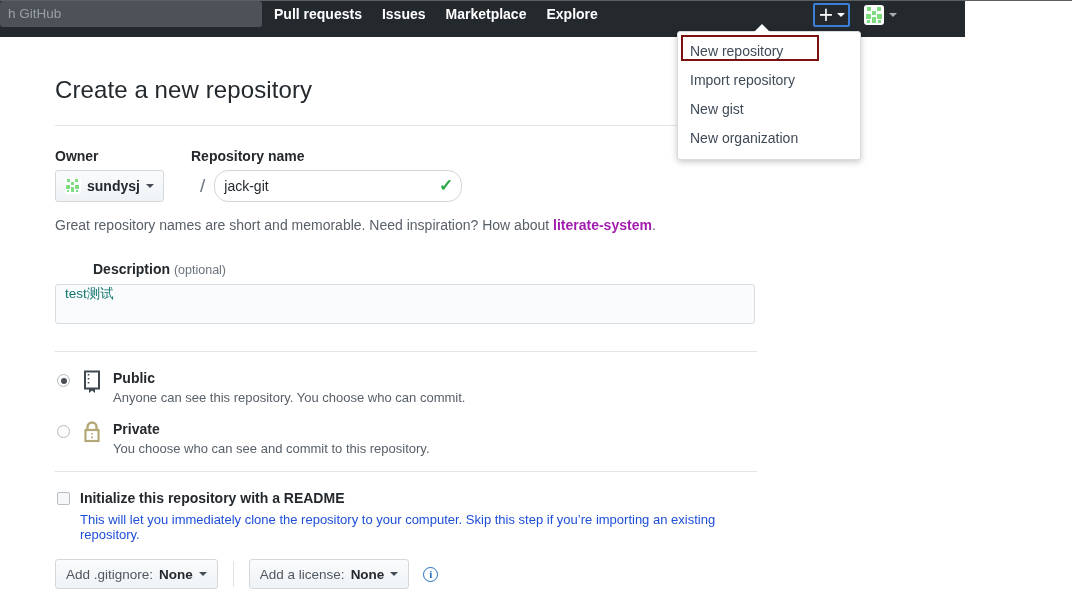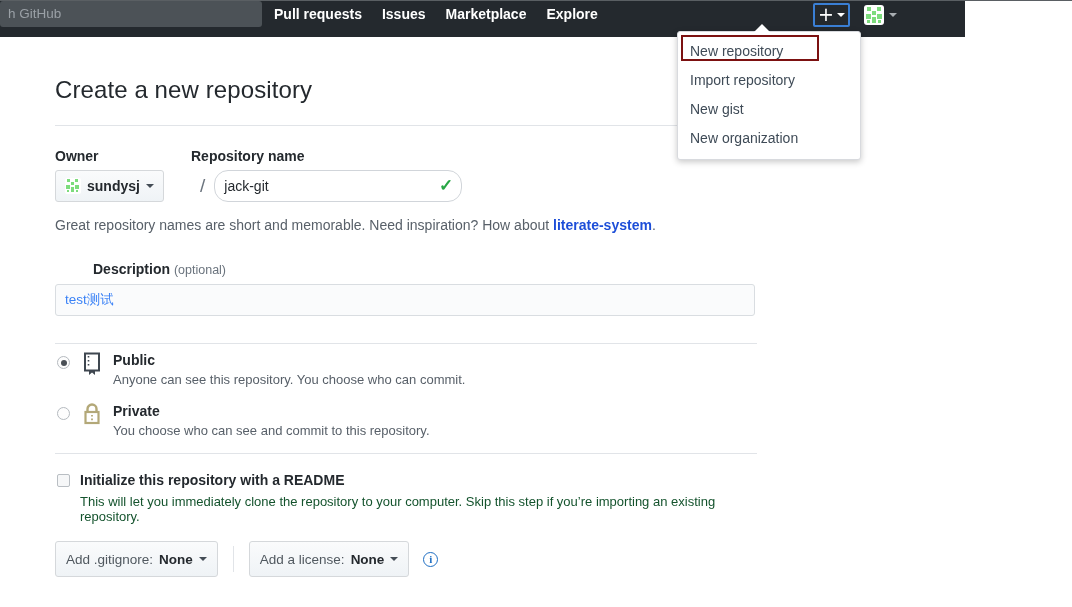--- a/index.html
+++ b/index.html
@@ -249,43 +249,43 @@
     font-size: 17px;
     font-weight: bold;
     line-height: 20px;
   }
   .hint {
     margin-top: 15px;
     font-size: 14px;
     color: #586069;
   }
   .hint b {
-    color: #1d4ed8;
+    color: #a21caf;
     font-weight: bold;
   }
 
   .desc-label { margin-top: 28px; padding-left: 38px; }
   .desc-input {
     margin-top: 7px;
     width: 700px;
-    height: 32px;
+    height: 40px;
     box-sizing: border-box;
     border: 1px solid #d9dde1;
     border-radius: 3px;
     background: #fafbfc;
     display: flex;
-    align-items: center;
+    align-items: flex-start;
     padding: 0 9px;
     font-size: 13.5px;
-    color: #3b82f6;
+    color: #0f766e;
   }
 
   .rule.r2 { margin-top: 27px; }
 
-  .vis-group { margin-top: 7px; }
+  .vis-group { margin-top: 17px; }
   .vis-row {
     display: flex;
     align-items: flex-start;
     margin-bottom: 15px;
   }
   .radio {
     width: 13px; height: 13px;
     border-radius: 50%;
     border: 1px solid #b5babf;
     background: #fdfdfd;
@@ -336,33 +336,33 @@
   }
   .readme-title {
     font-size: 14px;
     font-weight: bold;
     color: #24292e;
     line-height: 18px;
   }
   .readme-desc {
     margin-top: 5px;
     font-size: 13px;
-    color: #14532d;
+    color: #1d4ed8;
   }
 
   .bottom-row {
     margin-top: 17px;
     display: flex;
     align-items: center;
   }
   .select-btn {
     display: inline-flex;
     align-items: center;
     gap: 6px;
-    height: 36px;
+    height: 30px;
     box-sizing: border-box;
     padding: 0 10px;
     background: linear-gradient(#fafbfc, #eff3f6);
     border: 1px solid #d5d8db;
     border-radius: 3px;
     font-size: 13.5px;
     color: #50585f;
     cursor: pointer;
     white-space: nowrap;
   }

